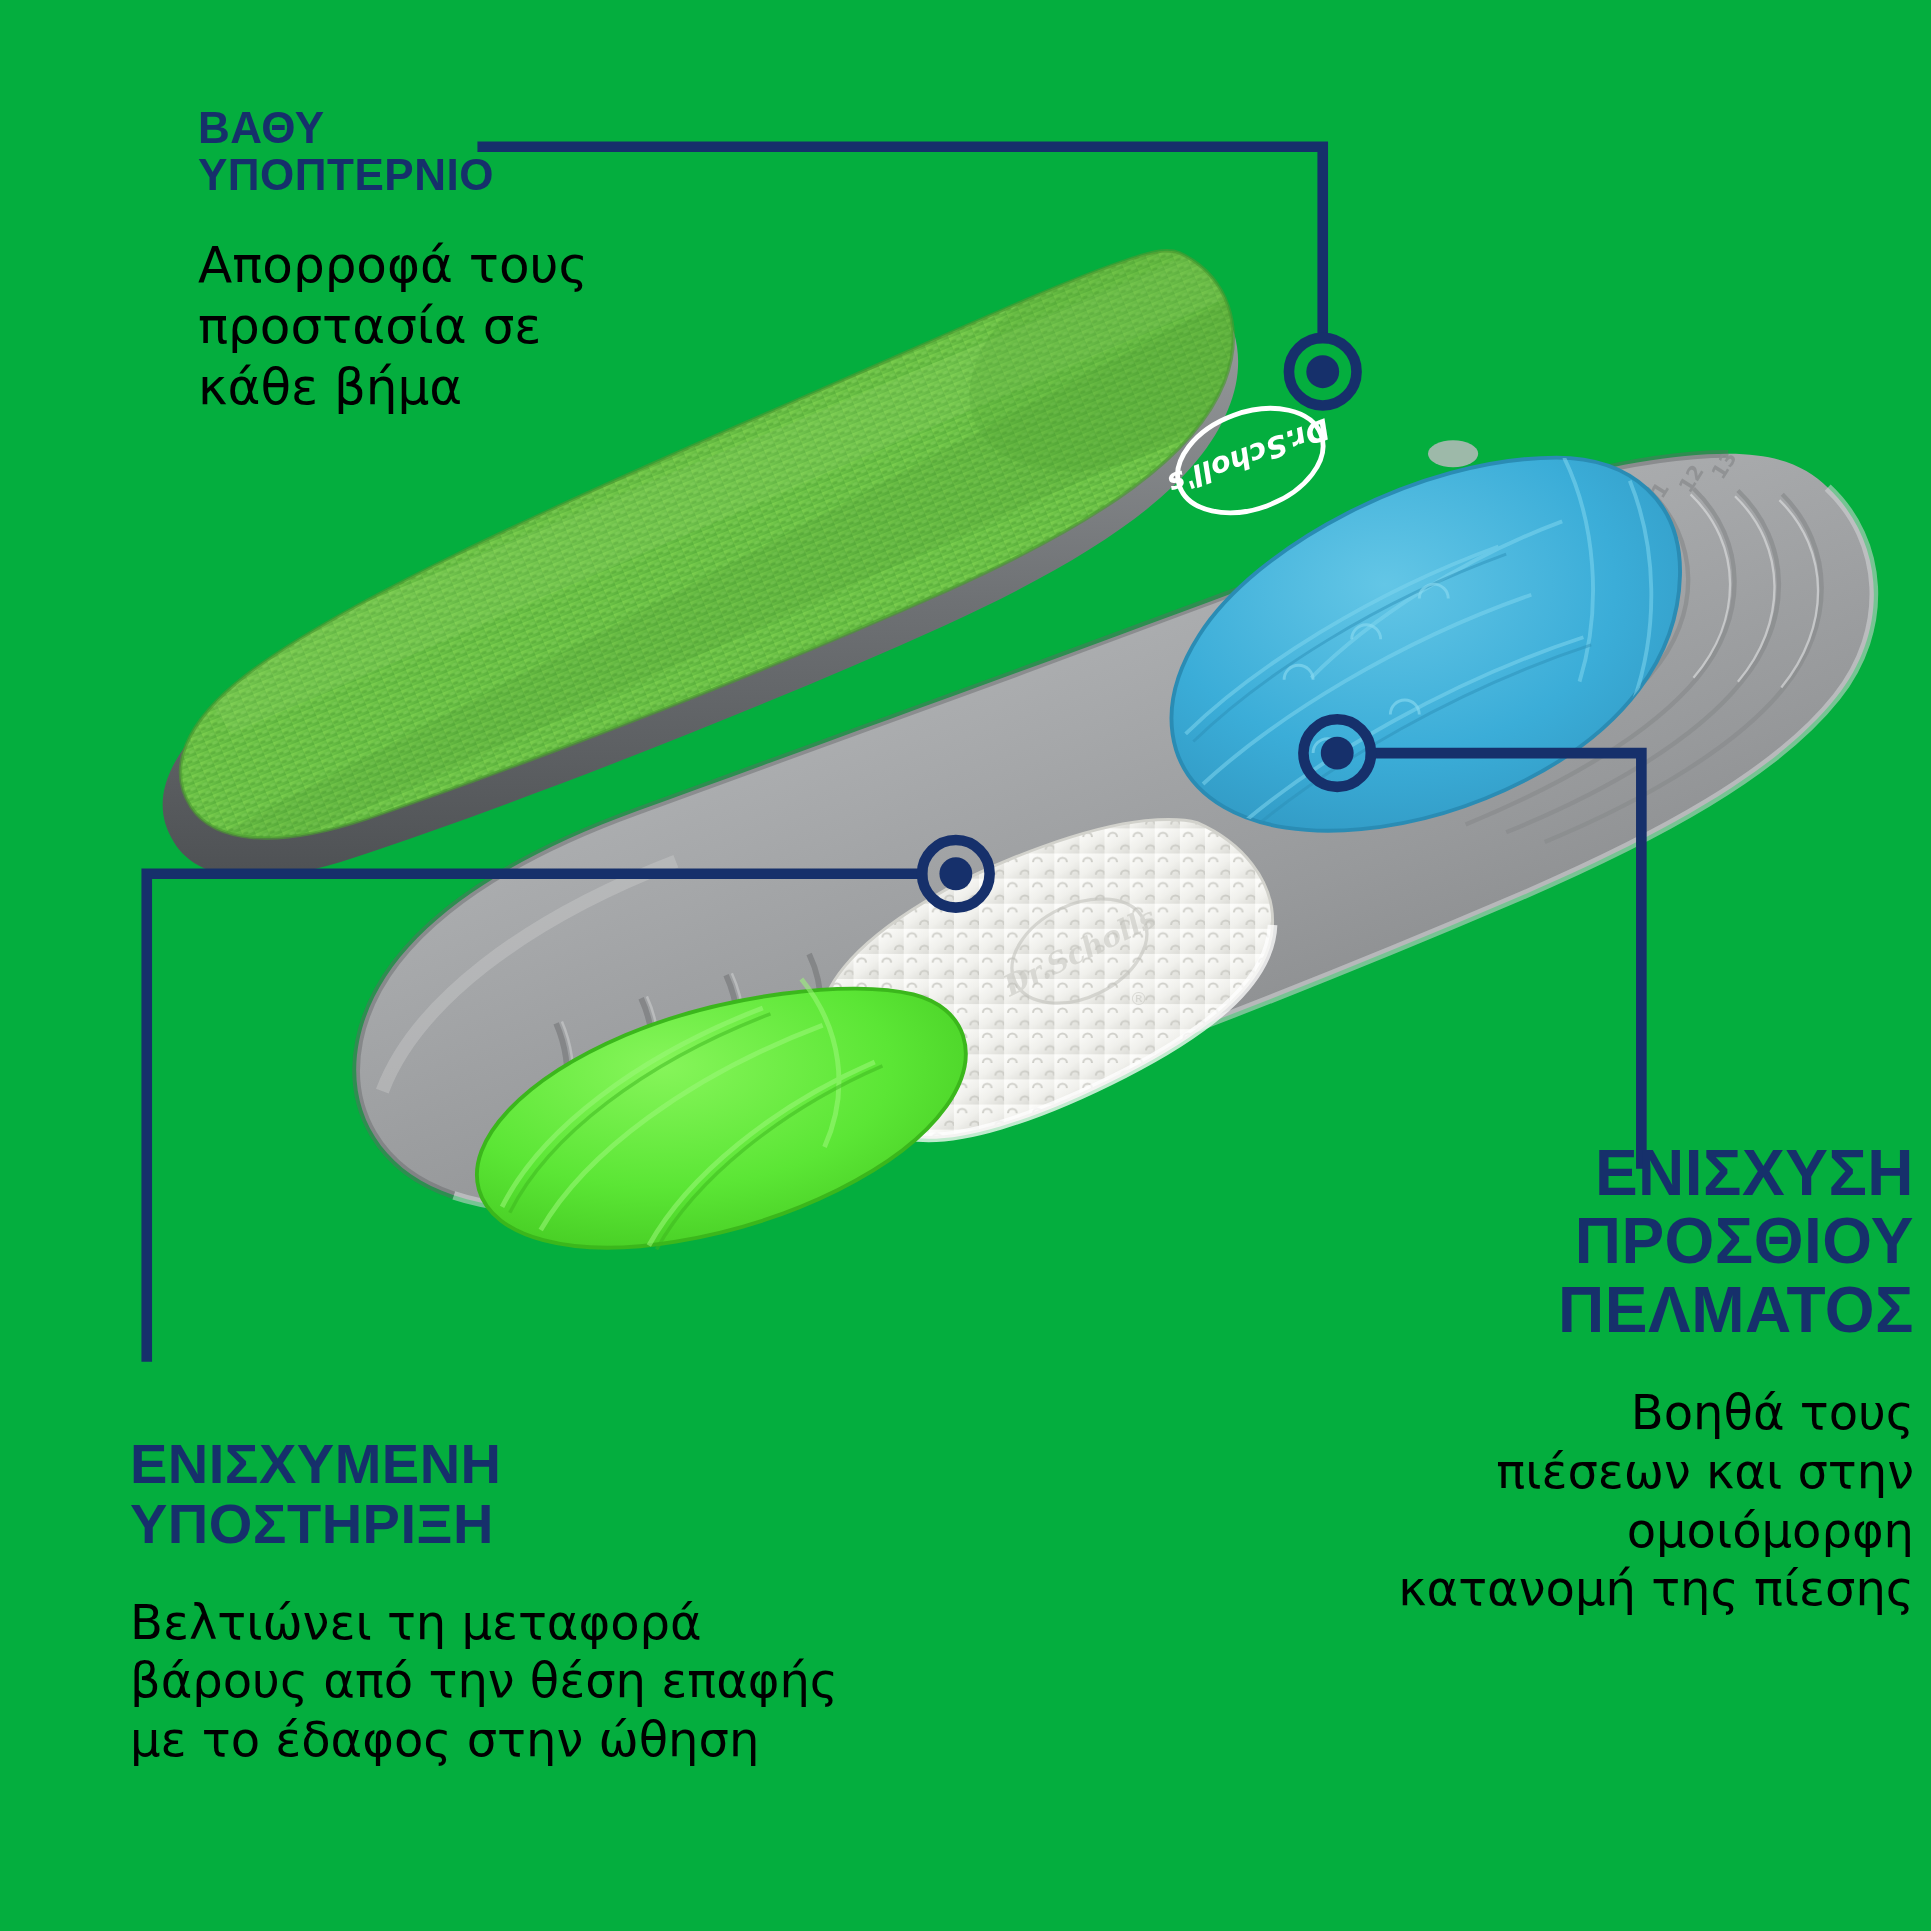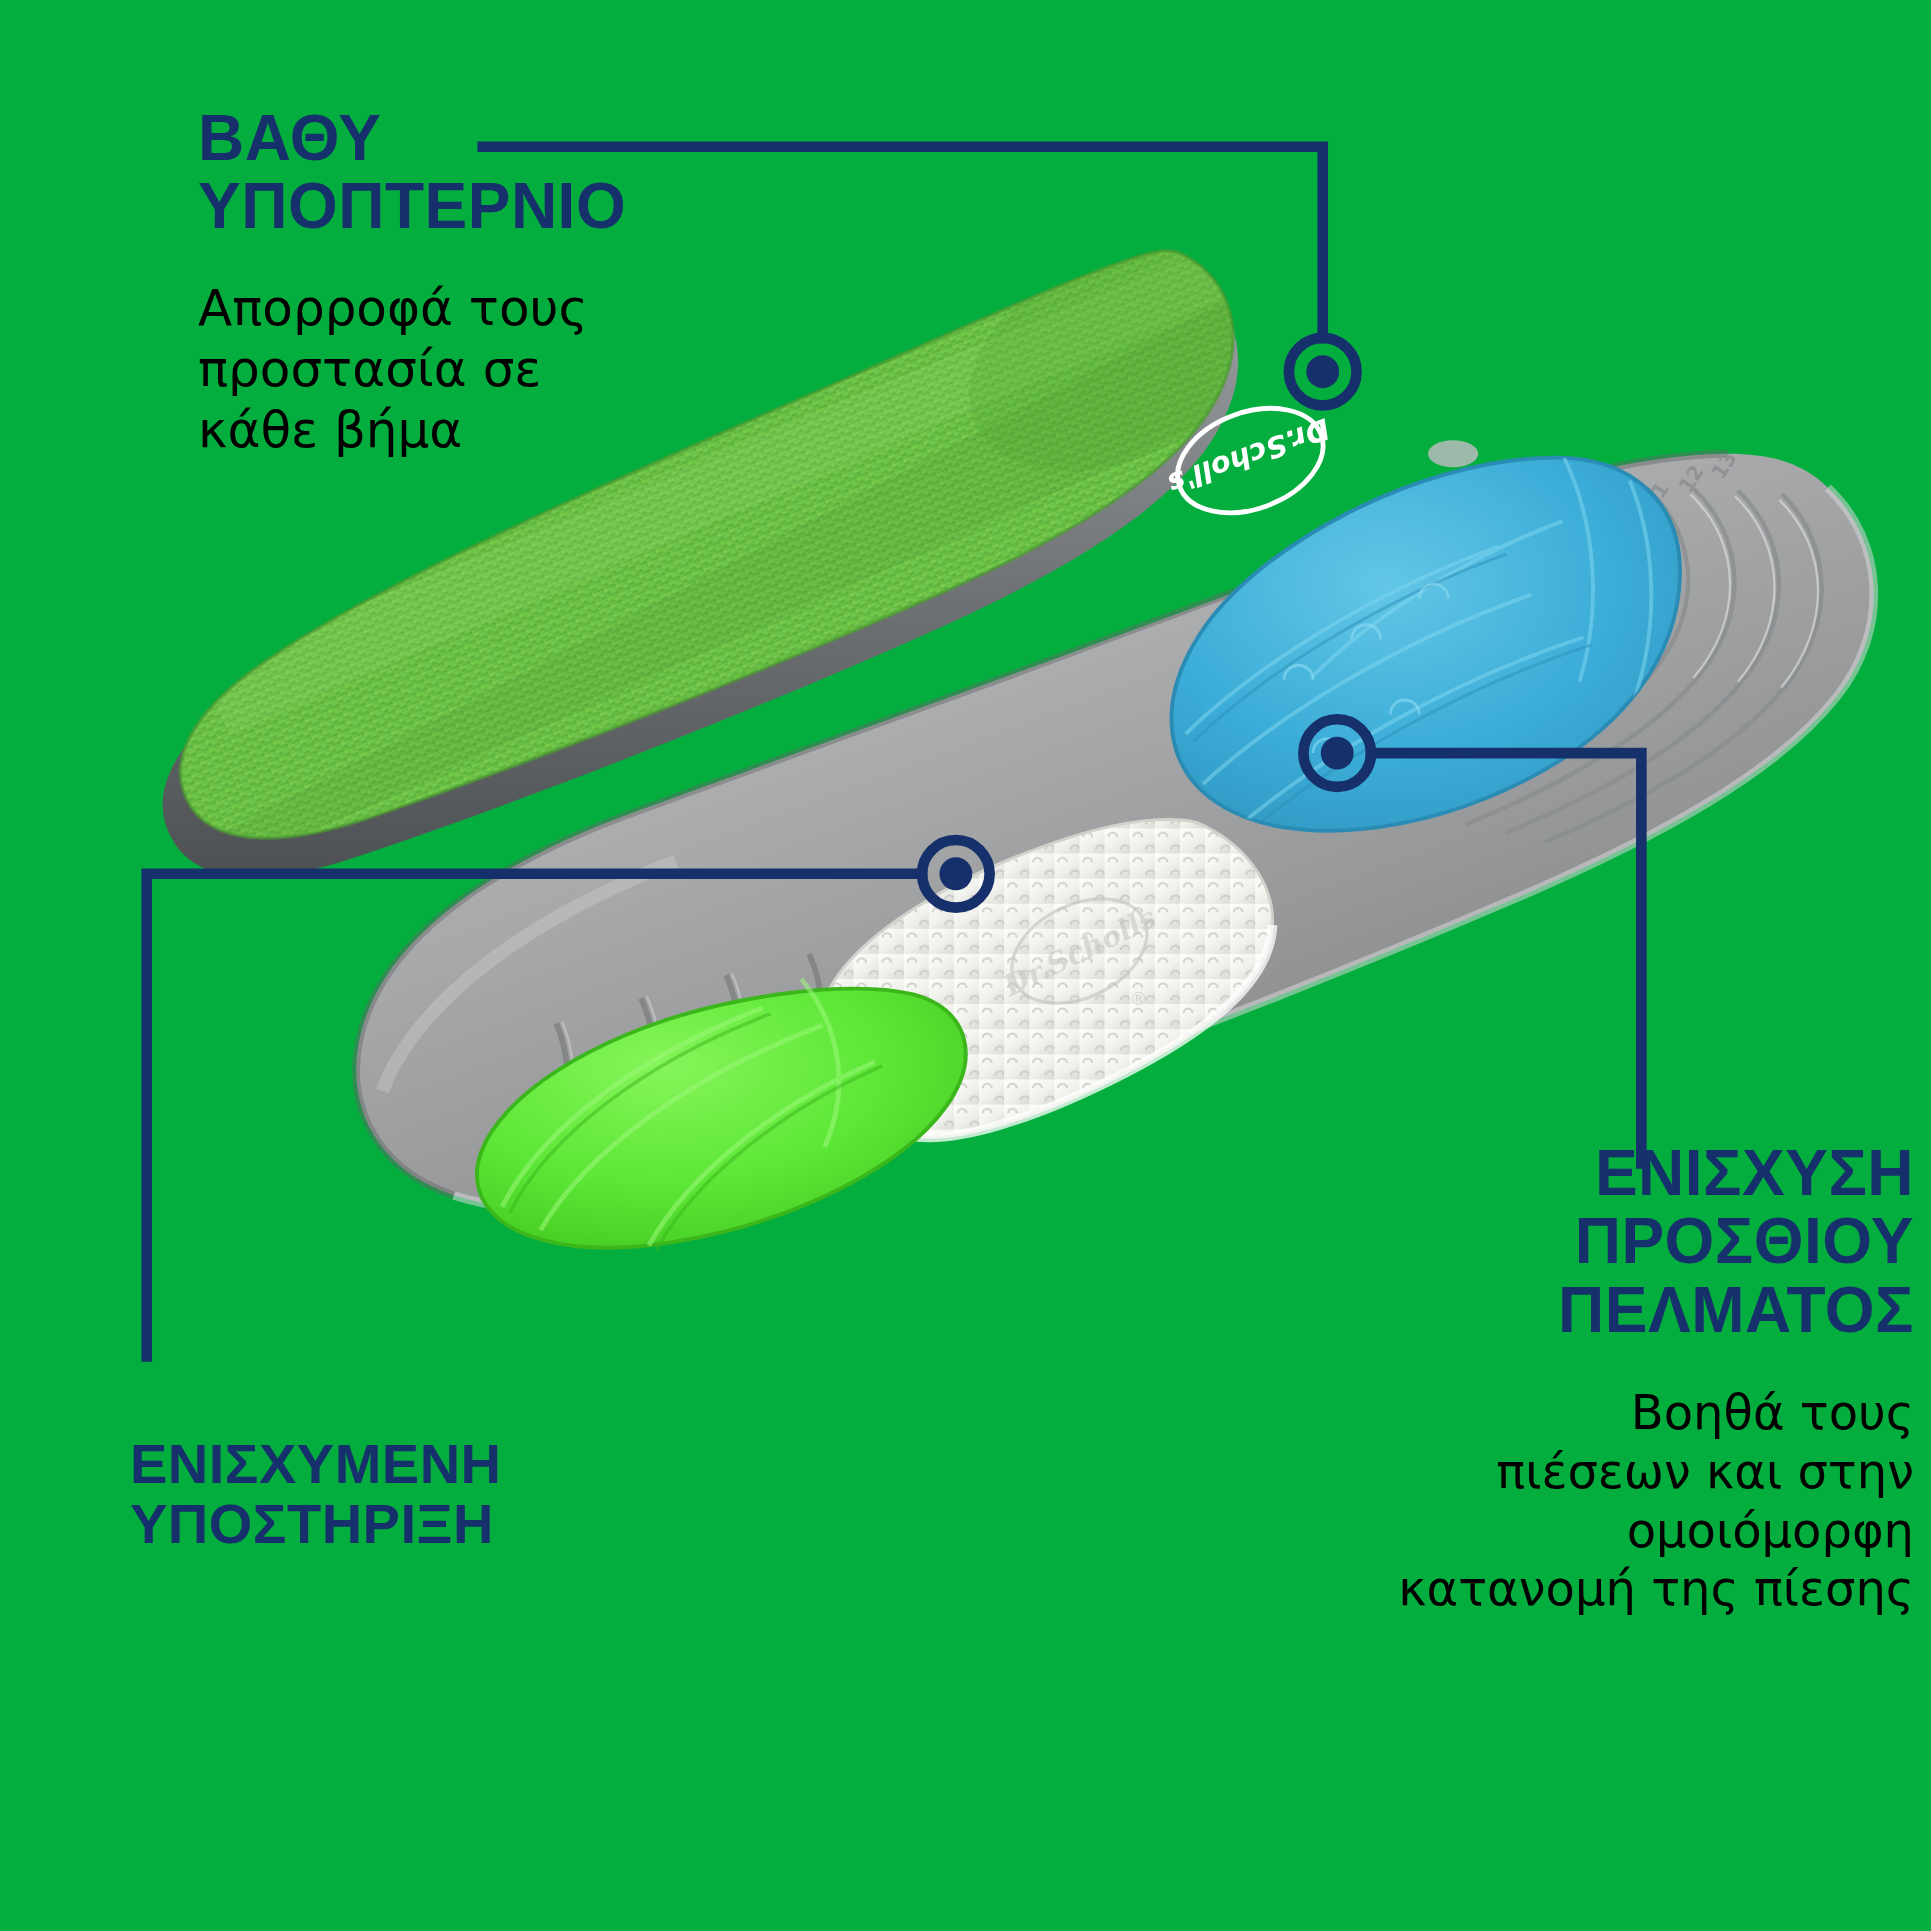--- a/index.html
+++ b/index.html
@@ -30,21 +30,21 @@
   }
   .body {
     color:#000000;
     font-weight:400;
     line-height:1.22;
     font-family:"DejaVu Sans", sans-serif;
   }
 
   
   #blk-heel        { left:198px;  top:104px;  width:714px; }
-  #blk-heel .heading { font-size:64px; }
+  #blk-heel .heading { font-size:44px; }
   #blk-heel .body  { font-size:50px; margin-top:37px; }
 
   
   #blk-support     { left:130px;  top:1434px; width:869px; }
   #blk-support .heading { font-size:56px; }
   #blk-support .body { font-size:48px; margin-top:39px; }
 
   
   #blk-forefoot    { left:1180px; top:1139px; width:734px;text-align:right; }
   #blk-forefoot .heading { font-size:64px; }
@@ -363,20 +363,25 @@
       <span>προστασία σε</span>
       <span>κάθε βήμα</span>
     </div>
   </div>
 
   <div class="tblock" id="blk-support">
     <div class="heading">
       <span>ΕΝΙΣΧΥΜΕΝΗ</span>
       <span>ΥΠΟΣΤΗΡΙΞΗ</span>
     </div>
+    <div class="body">
+      <span>Βελτιώνει τη μεταφορά</span>
+      <span>βάρους από την θέση επαφής</span>
+      <span>με το έδαφος στην ώθηση</span>
+    </div>
   </div>
 
   <div class="tblock" id="blk-forefoot">
     <div class="heading">
       <span>ΕΝΙΣΧΥΣΗ</span>
       <span>ΠΡΟΣΘΙΟΥ</span>
       <span>ΠΕΛΜΑΤΟΣ</span>
     </div>
     <div class="body">
       <span>Βοηθά τους</span>

